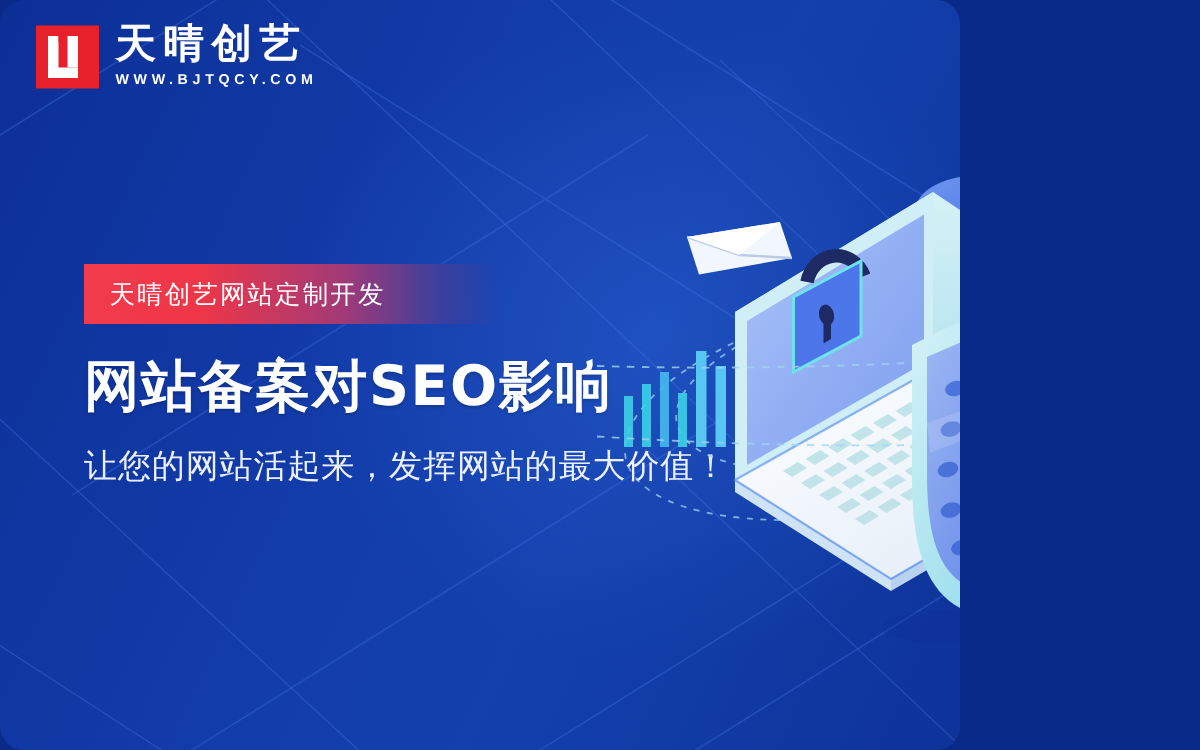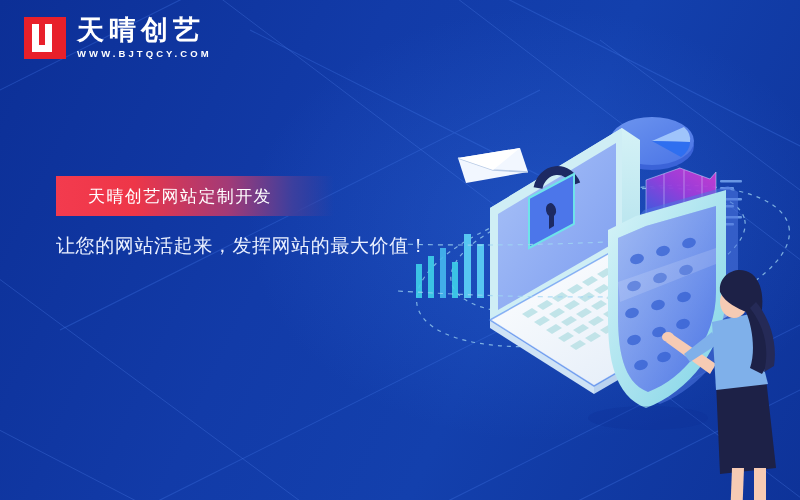--- a/index.html
+++ b/index.html
@@ -1,22 +1,23 @@
 <!DOCTYPE html>
 <html><head>
 <meta charset="utf-8">
 <style>
   html,body{margin:0;padding:0;background:#0a2a8a;}
   body{font-family:"Liberation Sans","DejaVu Sans",sans-serif;}
 
   #banner{
     position:relative;
-    width:800px;height:500px;
+    width:640px;height:500px;
     overflow:hidden;
     background:linear-gradient(115deg,#0c2f96 0%,#123ba8 38%,#1340ad 62%,#0e3399 100%);
+    border-radius:16px;
   }
 
   
   .bg-lines{position:absolute;inset:0;pointer-events:none;}
   .bg-lines svg{display:block;width:100%;height:100%;}
 
   .bg-glow{
     position:absolute;inset:0;pointer-events:none;
     background:radial-gradient(ellipse 60% 70% at 68% 45%, rgba(60,120,235,.30) 0%, rgba(60,120,235,0) 62%);
   }
@@ -41,33 +42,33 @@
   }
 
   
   #copy{position:absolute;left:56px;top:176px;width:430px;}
 
   #tagline-bar{
     width:278px;height:40px;display:flex;align-items:center;
     background:linear-gradient(90deg,#f33b4e 0%,#ee3648 28%,#a23a77 62%,#3c3f9e 85%,rgba(21,60,170,0) 100%);
   }
   #tagline-text{
-    color:#fff;font-size:17px;letter-spacing:1.4px;padding-left:32px;white-space:nowrap;
+    color:#fff;font-size:17px;letter-spacing:1.4px;padding-left:17px;white-space:nowrap;
     font-family:"DejaVu Sans","Liberation Sans",sans-serif;
   }
 
   #headline{
     margin-top:22px;color:#fff;font-size:37px;font-weight:bold;letter-spacing:1px;
     white-space:nowrap;line-height:1.1;
     font-family:"DejaVu Sans","Liberation Sans",sans-serif;
     text-shadow:0 1px 2px rgba(0,0,0,.18);
   }
 
   #subline{
-    margin-top:17px;color:#eaf0ff;font-size:19px;letter-spacing:.6px;white-space:nowrap;
+    margin-top:17px;color:#eaf0ff;font-size:22px;letter-spacing:.6px;white-space:nowrap;
     font-family:"DejaVu Sans","Liberation Sans",sans-serif;
   }
 
   
   #art{position:absolute;left:398px;top:96px;width:402px;height:404px;}
   #art svg{display:block;width:100%;height:100%;}
 </style>
 </head>
 <body>
 
@@ -106,20 +107,21 @@
     <div id="logo-text">
       <div id="logo-cn">天晴创艺</div>
       <div id="logo-url">WWW.BJTQCY.COM</div>
     </div>
   </div>
 
   <div id="copy">
     <div id="tagline-bar">
       <span id="tagline-text">天晴创艺网站定制开发</span>
     </div>
+    <div id="headline">网站备案对SEO影响</div>
     <div id="subline">让您的网站活起来，发挥网站的最大价值！</div>
   </div>
 
   <div id="art">
     <svg viewBox="0 0 402 404" preserveAspectRatio="xMidYMid meet">
       <defs>
         <linearGradient id="gScreen" x1="0" y1="0" x2="1" y2="1">
           <stop offset="0" stop-color="#a9c2f7"></stop>
           <stop offset="1" stop-color="#7d9df0"></stop>
         </linearGradient>

